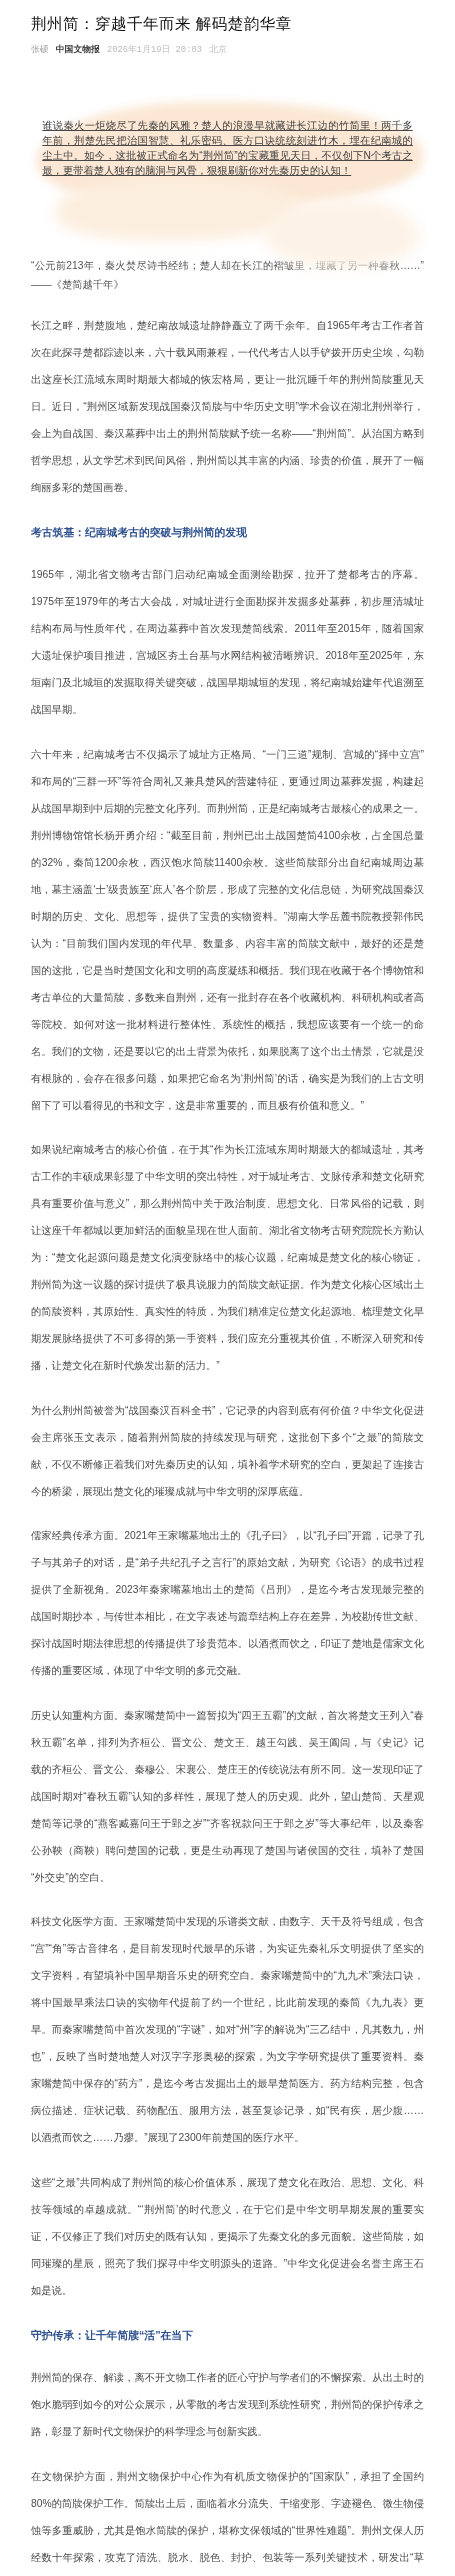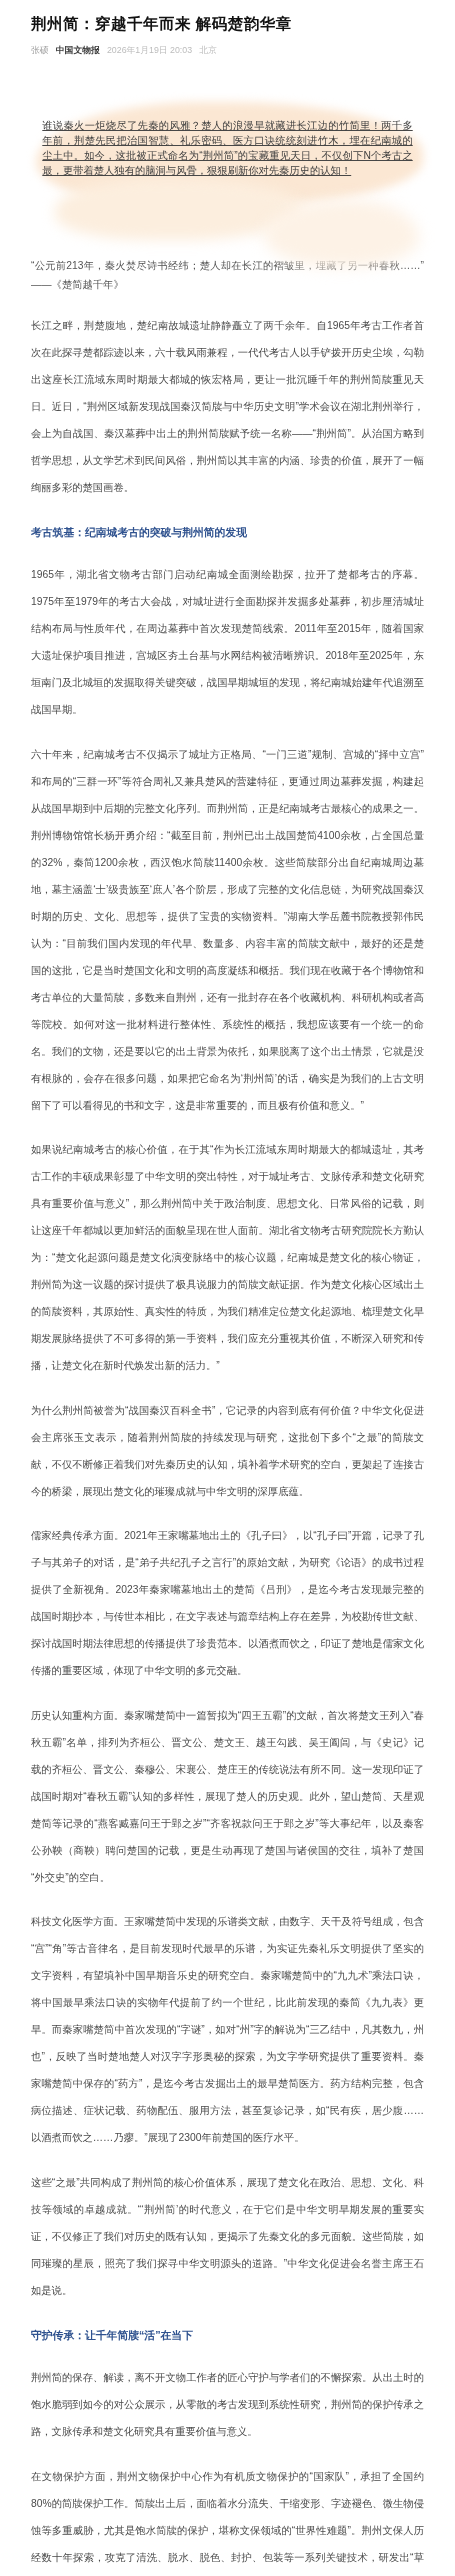--- a/index.html
+++ b/index.html
@@ -6,26 +6,26 @@
   body{
     width:455px;
     background:#ffffff;
     font-family:"Liberation Sans","DejaVu Sans",sans-serif;
     color:#474747;
   }
   .page{padding:13.4px 31px 5.2px;}
 
   
   .title{
-    font-size:15.5px;line-height:21.6px;font-weight:700;color:#121212;
+    font-size:15.5px;line-height:21.6px;font-weight:400;color:#121212;
     margin:0;letter-spacing:0.5px;
   }
   .byline{
     margin-top:9.3px;font-size:8.8px;line-height:12.4px;color:#9b9b9b;
-    display:flex;gap:7.2px;align-items:baseline;white-space:nowrap;
+    display:flex;gap:7.2px;align-items:baseline;white-space:nowrap;font-family:Liberation Mono, monospace;
   }
   .byline .src{color:#3d3d3d;font-weight:600;}
   .byline .dim{color:#bcbcbc;}
 
   
   .intro{position:relative;margin:60px 8.2px 0;text-decoration:underline;}
   .intro .bg{
     position:absolute;inset:-14.4px -7.2px -29px -3.1px;background:#fbe7d3;
     border-radius:46% 54% 58% 42% / 62% 52% 48% 46%;filter:blur(4.6px);z-index:0;
   }
@@ -100,21 +100,21 @@
 
 
   <p class="para">为什么荆州简被誉为“战国秦汉百科全书”，它记录的内容到底有何价值？中华文化促进会主席张玉文表示，随着荆州简牍的持续发现与研究，这批创下多个“之最”的简牍文献，不仅不断修正着我们对先秦历史的认知，填补着学术研究的空白，更架起了连接古今的桥梁，展现出楚文化的璀璨成就与中华文明的深厚底蕴。</p>
   <p class="para">儒家经典传承方面。2021年王家嘴墓地出土的《孔子曰》，以“孔子曰”开篇，记录了孔子与其弟子的对话，是“弟子共纪孔子之言行”的原始文献，为研究《论语》的成书过程提供了全新视角。2023年秦家嘴墓地出土的楚简《吕刑》，是迄今考古发现最完整的战国时期抄本，与传世本相比，在文字表述与篇章结构上存在差异，为校勘传世文献、探讨战国时期法律思想的传播提供了珍贵范本。以酒煮而饮之，印证了楚地是儒家文化传播的重要区域，体现了中华文明的多元交融。</p>
   <p class="para">历史认知重构方面。秦家嘴楚简中一篇暂拟为“四王五霸”的文献，首次将楚文王列入“春秋五霸”名单，排列为齐桓公、晋文公、楚文王、越王勾践、吴王阖闾，与《史记》记载的齐桓公、晋文公、秦穆公、宋襄公、楚庄王的传统说法有所不同。这一发现印证了战国时期对“春秋五霸”认知的多样性，展现了楚人的历史观。此外，望山楚简、天星观楚简等记录的“燕客臧嘉问王于郢之岁”“齐客祝款问王于郢之岁”等大事纪年，以及秦客公孙鞅（商鞅）聘问楚国的记载，更是生动再现了楚国与诸侯国的交往，填补了楚国“外交史”的空白。</p>
   <p class="para">科技文化医学方面。王家嘴楚简中发现的乐谱类文献，由数字、天干及符号组成，包含“宫”“角”等古音律名，是目前发现时代最早的乐谱，为实证先秦礼乐文明提供了坚实的文字资料，有望填补中国早期音乐史的研究空白。秦家嘴楚简中的“九九术”乘法口诀，将中国最早乘法口诀的实物年代提前了约一个世纪，比此前发现的秦简《九九表》更早。而秦家嘴楚简中首次发现的“字谜”，如对“州”字的解说为“三乙结中，凡其数九，州也”，反映了当时楚地楚人对汉字字形奥秘的探索，为文字学研究提供了重要资料。秦家嘴楚简中保存的“药方”，是迄今考古发掘出土的最早楚简医方。药方结构完整，包含病位描述、症状记载、药物配伍、服用方法，甚至复诊记录，如“民有疾，居少腹……以酒煮而饮之……乃瘳。”展现了2300年前楚国的医疗水平。</p>
   <p class="para">这些“之最”共同构成了荆州简的核心价值体系，展现了楚文化在政治、思想、文化、科技等领域的卓越成就。“‘荆州简’的时代意义，在于它们是中华文明早期发展的重要实证，不仅修正了我们对历史的既有认知，更揭示了先秦文化的多元面貌。这些简牍，如同璀璨的星辰，照亮了我们探寻中华文明源头的道路。”中华文化促进会名誉主席王石如是说。</p>
 
   <h2 class="sec-head">守护传承：让千年简牍“活”在当下</h2>
 
-  <p class="para">荆州简的保存、解读，离不开文物工作者的匠心守护与学者们的不懈探索。从出土时的饱水脆弱到如今的对公众展示，从零散的考古发现到系统性研究，荆州简的保护传承之路，文脉传承和楚文化研究具有重要价值与意义。</p>
+  <p class="para">荆州简的保存、解读，离不开文物工作者的匠心守护与学者们的不懈探索。从出土时的饱水脆弱到如今的对公众展示，从零散的考古发现到系统性研究，荆州简的保护传承之路，彰显了新时代文物保护的科学理念与创新实践。</p>
   <p class="para">在文物保护方面，荆州文物保护中心作为有机质文物保护的“国家队”，承担了全国约80%的简牍保护工作。简牍出土后，面临着水分流失、干缩变形、字迹褪色、微生物侵蚀等多重威胁，尤其是饱水简牍的保护，堪称文保领域的“世界性难题”。荆州文保人历经数十年探索，攻克了清洗、脱水、脱色、封护、包装等一系列关键技术，研发出“草酸脱色法”等突破性成果，成功让肉眼难辨的字迹重新显现，让干缩变形的竹简润胀复形，为中华文明“信史”的守护提供了坚实保障。荆州文物保护中心主任方北松介绍，自荆州简牍出土之初，保护工作便已启动，历经数十年，已完成对近65%出土简牍的修复工作，目前正全力推进近年来新出土的王家嘴楚简和秦家嘴楚简的修复保护工作。“荆州简是我们积累经验的源头。荆州文保人将继续秉持专业精神，全力以赴做好荆州简保护工作。”方北松说。</p>
 
   <div class="fig1">
     <span class="slip" style="--h:442px;--m:3.1px;--r:1.2deg;--c1:#c58c53;--c2:#a9733f;--o:76px"></span>
     <span class="slip" style="--h:433px;--m:0px;--r:-0.5deg;--c1:#cf9a62;--c2:#b27a44;--o:46px"></span>
     <span class="slip" style="--h:446px;--m:9.3px;--r:1.6deg;--c1:#c08450;--c2:#9e6c3c;--o:62px"></span>
     <span class="slip" style="--h:449px;--m:2.1px;--r:0.8deg;--c1:#d2a06a;--c2:#b5814a;--o:18.5px"></span>
     <span class="slip" style="--h:438px;--m:5.2px;--r:-1.4deg;--c1:#c8915a;--c2:#aa7642;--o:31px"></span>
     <span class="slip" style="--h:453px;--m:15.5px;--r:0.4deg;--c1:#cc9760;--c2:#ad7a45;--o:5.2px"></span>
     <span class="slip" style="--h:436px;--m:11.3px;--r:-0.8deg;--c1:#ba8350;--c2:#996a3a;--o:38px"></span>

